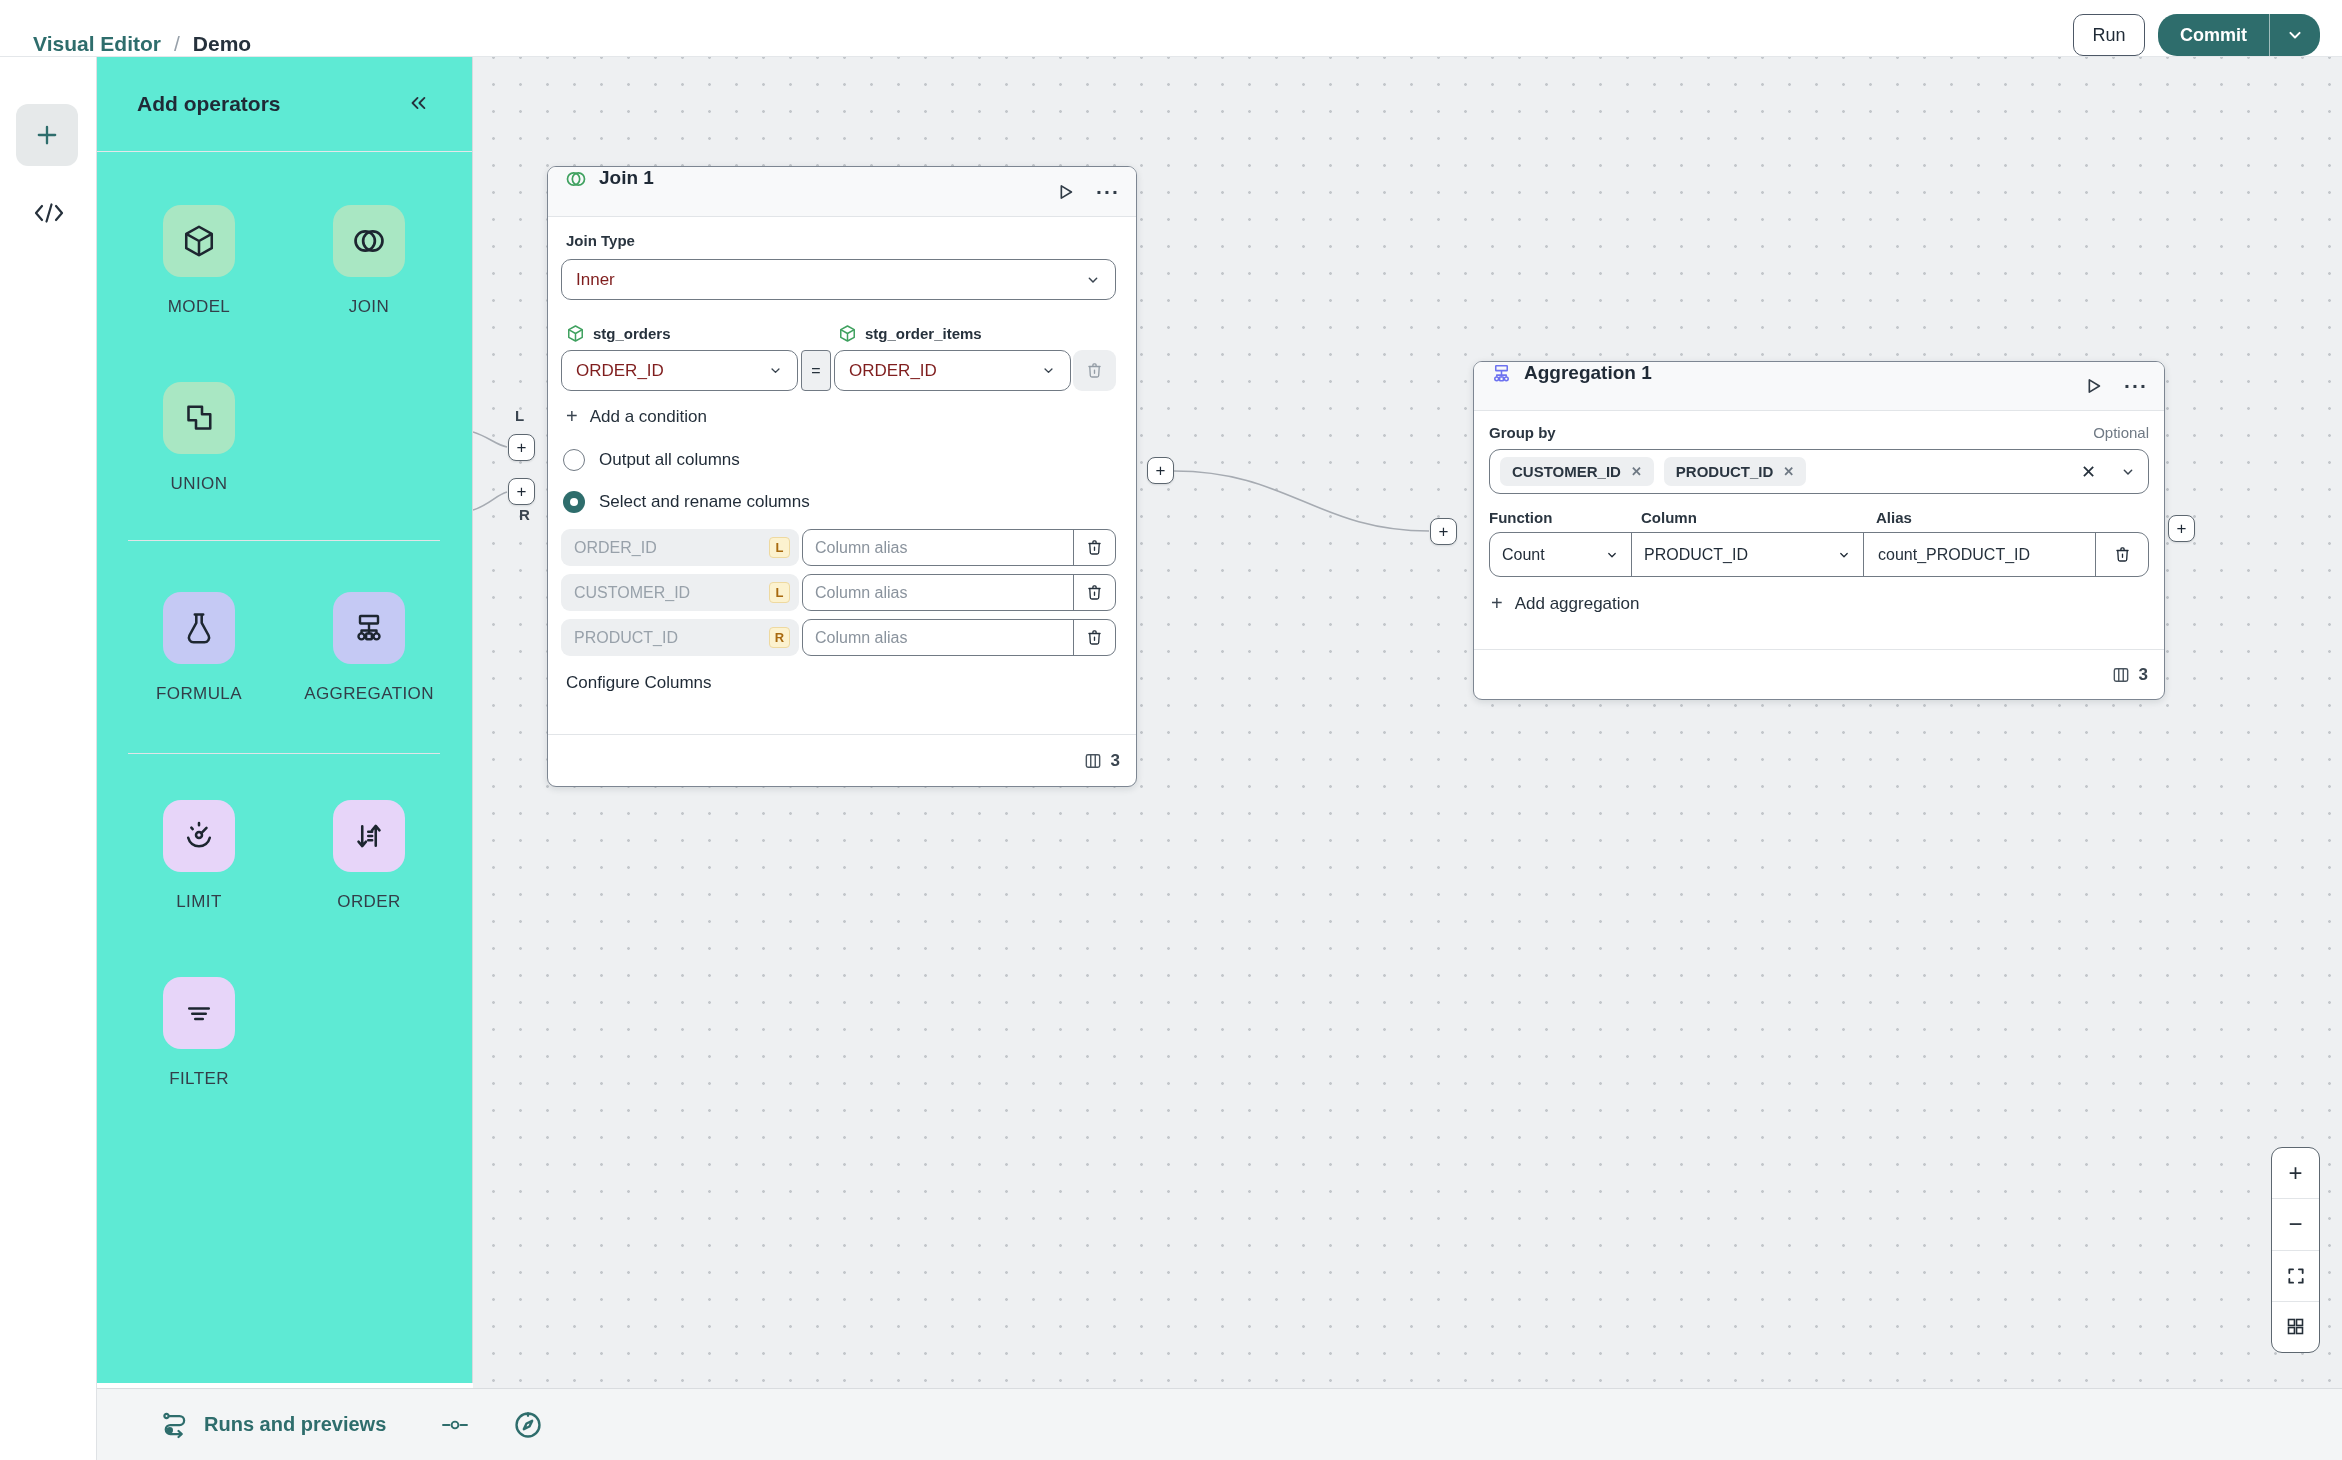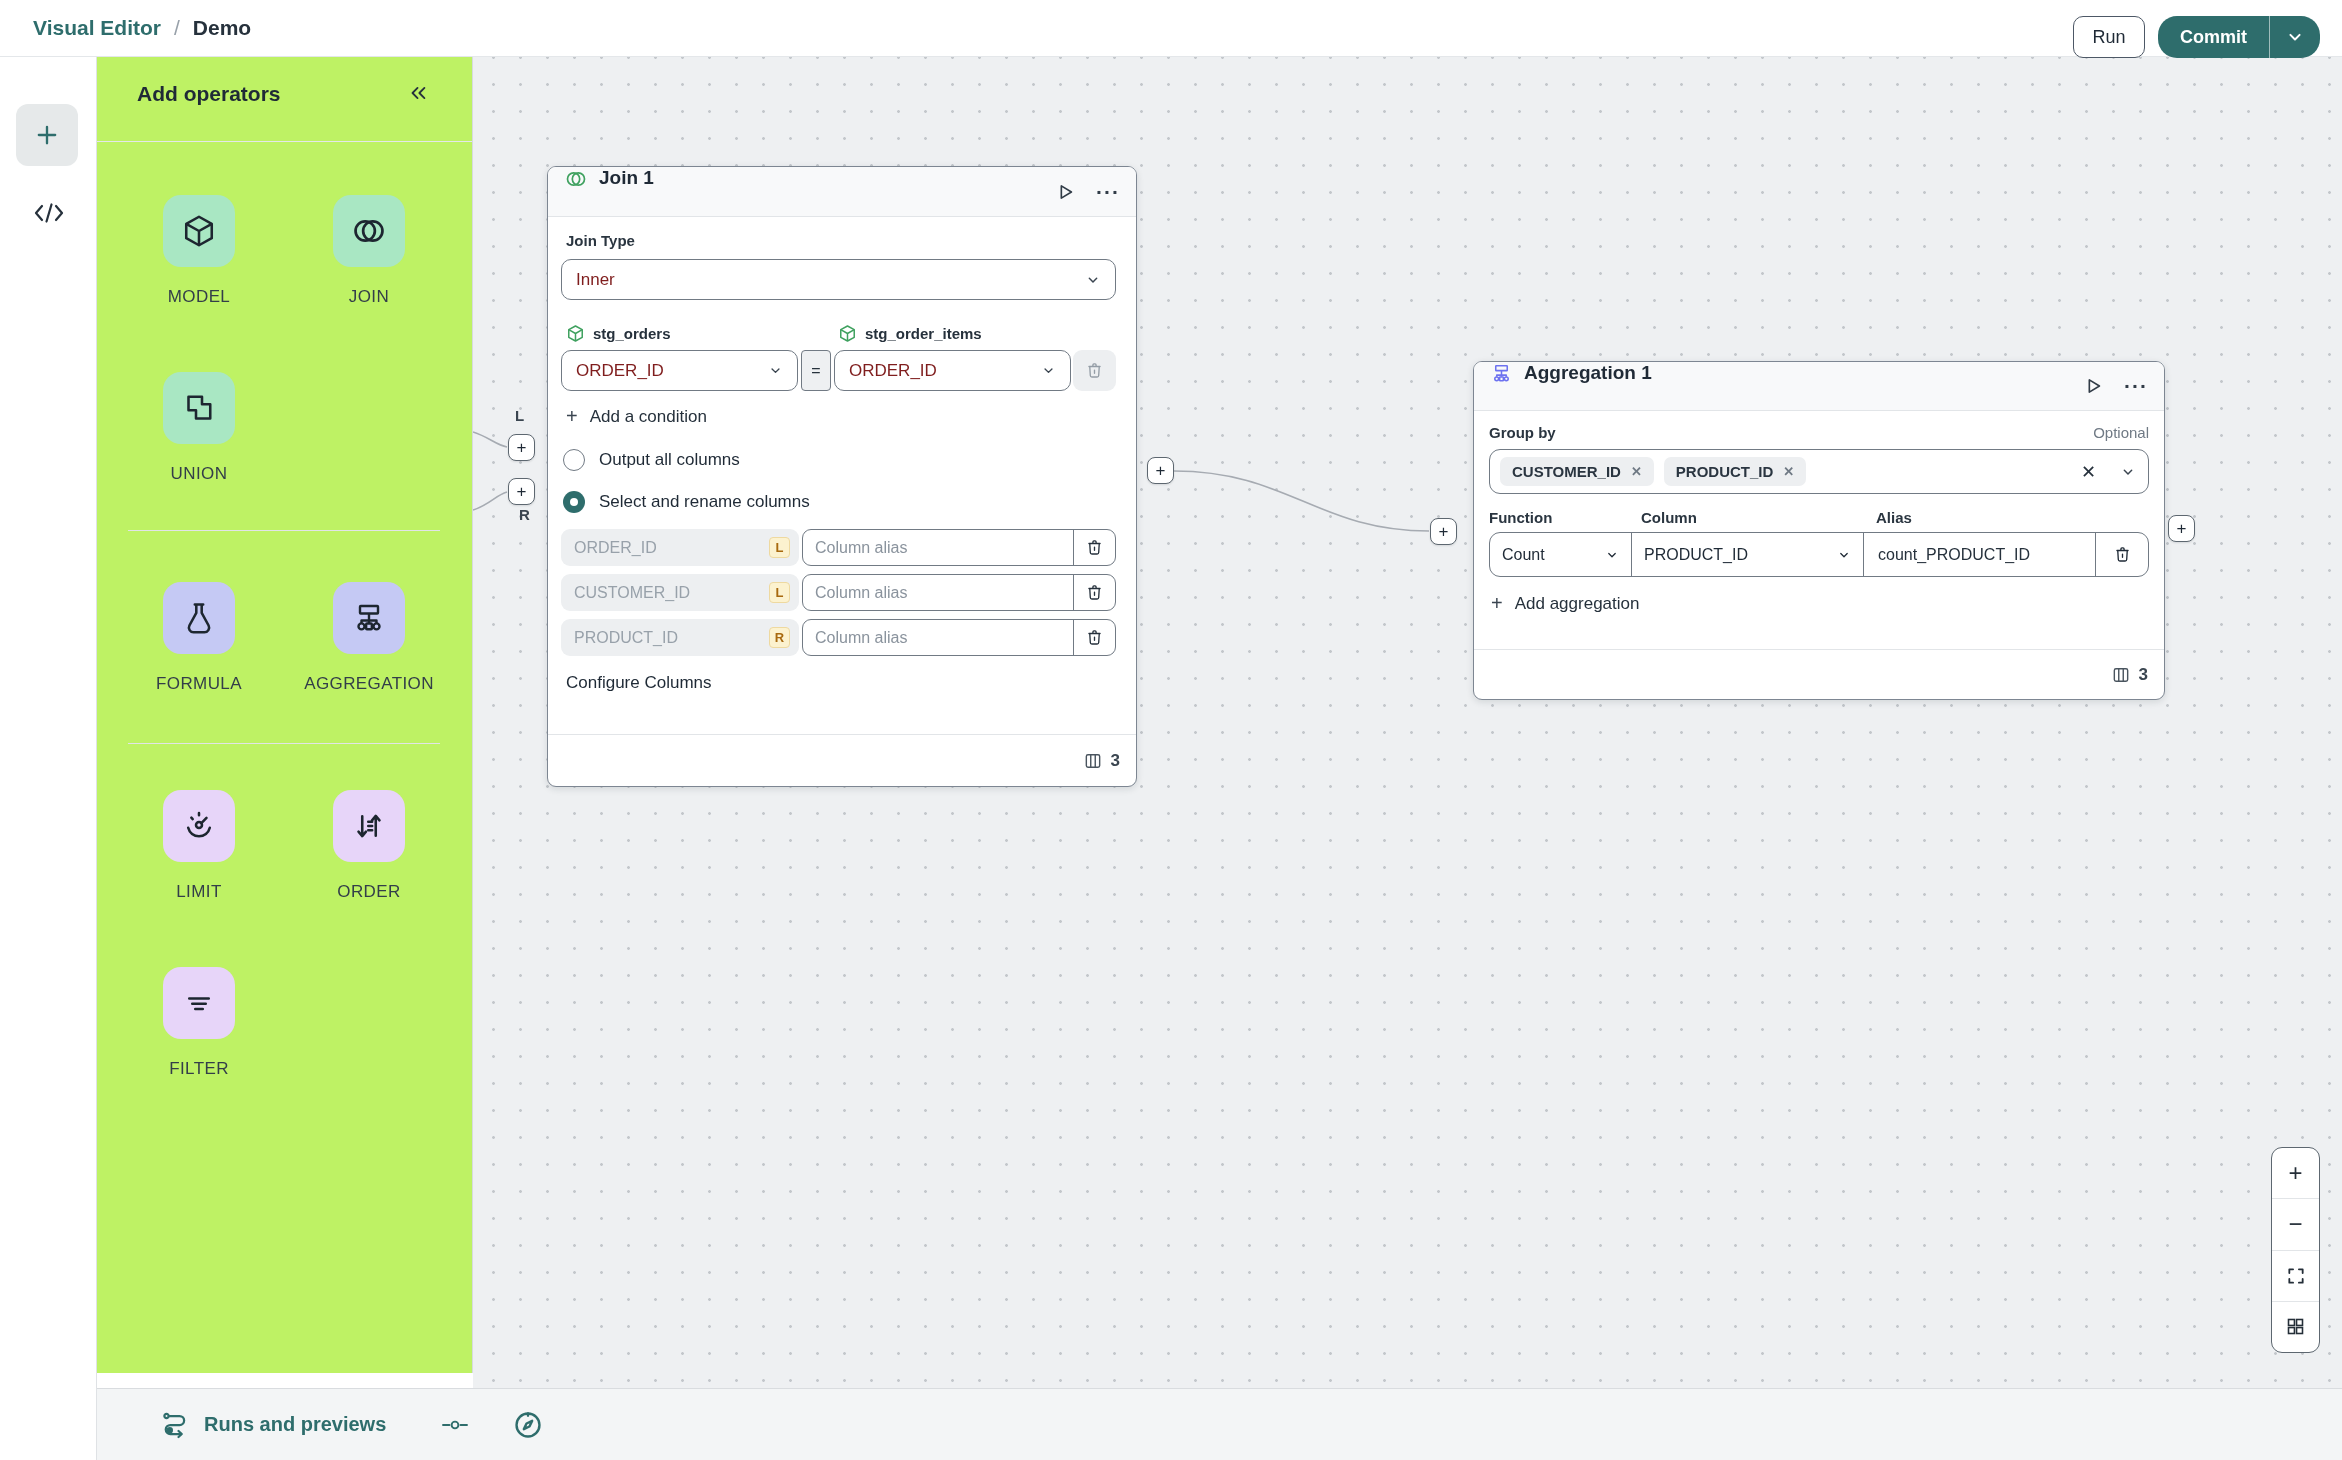--- a/index.html
+++ b/index.html
@@ -2,41 +2,41 @@
 <html style="--teal: #2e6d6c; --tile-green: #a9e7c3; --tile-lavender: #c5c9f4; --tile-purple: #e7d5f9; --green-icon: #3fa15f; --agg-icon: #6d72f0;"><head>
 <meta charset="utf-8">
 <style>
   * { margin:0; padding:0; box-sizing:border-box; }
   html,body { background:#e9ebed; }
   body { font-family:"Liberation Sans", sans-serif; color:#2a3540; }
   .app { position:relative; width:2342px; height:1460px; background:#fff; overflow:hidden; }
 
   
   .top-header { position:absolute; left:0; top:0; width:2342px; height:57px; background:#fff;
-    border-bottom:1px solid #e4e7ea; display:flex; align-items:flex-start; padding:16px 22px 0 33px; z-index:30; }
+    border-bottom:1px solid #e4e7ea; display:flex; align-items:flex-end; padding:8px 22px 0 33px; z-index:30; }
   .breadcrumb { display:flex; align-items:baseline; gap:13px; font-size:21px; font-weight:bold; }
   .crumb-app { color:var(--teal); }
   .crumb-sep { color:#97a0a9; font-weight:400; }
   .crumb-page { color:#26313c; }
   .header-actions { margin-left:auto; display:flex; align-items:center; gap:13px; }
   .btn-run { height:42px; min-width:72px; padding:0 18px; background:#fff; border:1.5px solid #4d5866;
     border-radius:10px; font-size:18px; color:#1f2a36; display:flex; align-items:center; justify-content:center; cursor:pointer; }
   .btn-commit { height:42px; background:var(--teal); border-radius:19px; display:flex; align-items:stretch; color:#fff; cursor:pointer; }
   .commit-label { display:flex; align-items:center; padding:0 22px; font-size:18px; font-weight:600; }
   .commit-divider { width:1px; background:rgba(255,255,255,.55); margin:0; }
   .commit-caret { width:50px; display:flex; align-items:center; justify-content:center; }
 
   
   .left-rail { position:absolute; left:0; top:57px; width:97px; height:1403px; background:#fff; border-right:1px solid #dfe2e5; z-index:20; }
   .rail-plus { position:absolute; left:16px; top:47px; width:62px; height:62px; border-radius:12px; background:#e6e9ea;
     display:flex; align-items:center; justify-content:center; color:var(--teal); cursor:pointer; }
   .rail-code { position:absolute; left:0; top:134px; width:97px; height:44px; display:flex; align-items:center; justify-content:center; color:#26313c; cursor:pointer; }
 
   
-  .operators-panel { position:absolute; left:97px; top:42px; width:376px; height:1331px; background:#bef264; border-right:1px solid #d6dade; z-index:10; }
+  .operators-panel { position:absolute; left:97px; top:52px; width:376px; height:1331px; background:#5eead4; border-right:1px solid #d6dade; z-index:10; }
   .panel-header { position:relative; height:100px; border-bottom:1px solid #e4e7ea; }
   .panel-title { position:absolute; left:40px; top:40px; font-size:21px; font-weight:bold; color:#1f2a36; }
   .panel-collapse { position:absolute; right:42px; top:40px; color:#26313c; cursor:pointer; }
   .op-cell { position:absolute; width:152px; display:flex; flex-direction:column; align-items:center; cursor:pointer; }
   .op-cell.c1 { left:26px; } .op-cell.c2 { left:196px; }
   .op-tile { width:72px; height:72px; border-radius:18px; display:flex; align-items:center; justify-content:center; color:#1d2630; }
   .op-tile.green { background:var(--tile-green); }
   .op-tile.lavender { background:var(--tile-lavender); }
   .op-tile.purple { background:var(--tile-purple); }
   .op-label { margin-top:20px; font-size:17px; letter-spacing:.4px; color:#333e49; }

